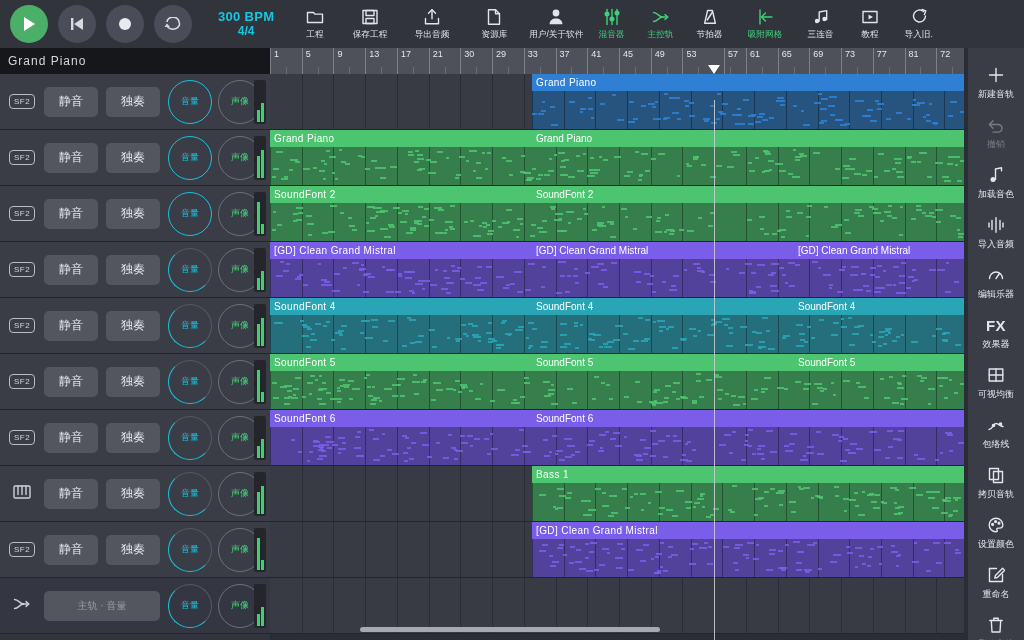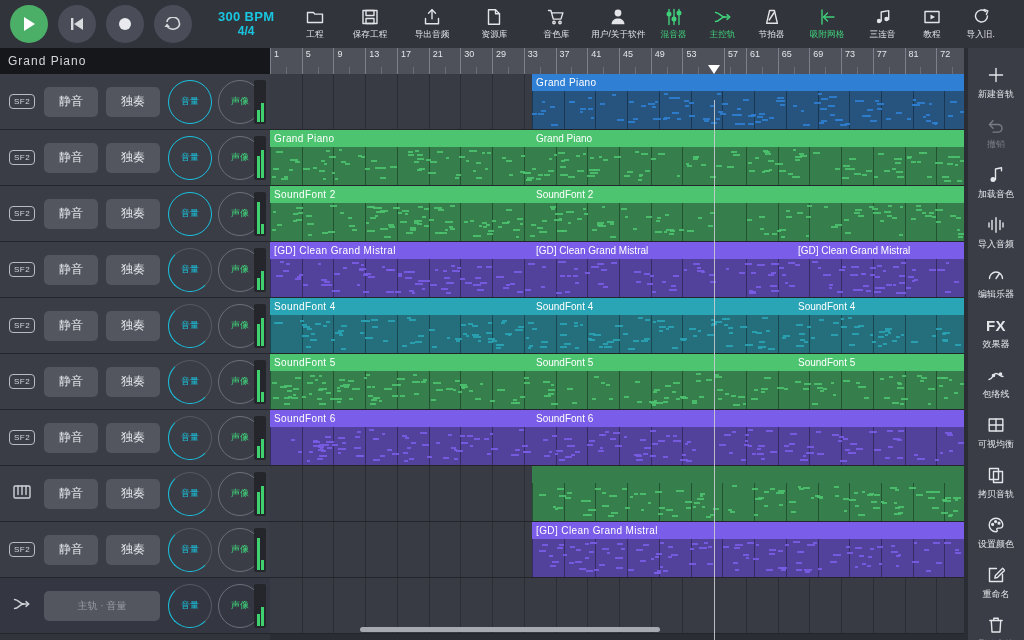--- a/index.html
+++ b/index.html
@@ -154,30 +154,20 @@
           <span class="lb">导出音频</span>
         </div>
         <div class="tool wide">
           <span class="ic">
             <svg width="18" height="18" viewBox="0 0 18 18" fill="none" stroke="currentColor" stroke-width="1.4" stroke-linecap="round" stroke-linejoin="round">
               <path d="M3.5 1.8h7l4 4v10.4h-11z"></path>
               <path d="M10.5 1.8v4h4"></path>
             </svg>
           </span>
           <span class="lb">资源库</span>
-        </div>
-        <div class="tool wide">
-          <span class="ic">
-            <svg width="18" height="18" viewBox="0 0 18 18" fill="none" stroke="currentColor" stroke-width="1.4" stroke-linecap="round" stroke-linejoin="round">
-              <path d="M1.5 2.5h2.4l2.4 8.6h7.6l2-6.2H5.2"></path>
-              <circle cx="7" cy="14.5" r="1.2"></circle>
-              <circle cx="13" cy="14.5" r="1.2"></circle>
-            </svg>
-          </span>
-          <span class="lb">音色库</span>
         </div>
         <div class="tool wide">
           <span class="ic">
             <svg width="18" height="18" viewBox="0 0 18 18" fill="none" stroke="currentColor" stroke-width="1.4" stroke-linecap="round" stroke-linejoin="round">
               <circle cx="9" cy="5" r="3.4" fill="currentColor" stroke="none"></circle>
               <path d="M2.6 16.2c0-3.8 2.9-5.7 6.4-5.7s6.4 1.9 6.4 5.7z" fill="currentColor" stroke="none"></path>
             </svg>
           </span>
           <span class="lb">用户/关于软件</span>
         </div>
@@ -1957,20 +1947,21 @@
           <div class="bar" style="left:412.45454545454544px"></div>
           <div class="bar" style="left:444.1818181818182px"></div>
           <div class="bar" style="left:475.9090909090909px"></div>
           <div class="bar" style="left:507.6363636363636px"></div>
           <div class="bar" style="left:539.3636363636364px"></div>
           <div class="bar" style="left:571.0909090909091px"></div>
           <div class="bar" style="left:602.8181818181818px"></div>
           <div class="bar" style="left:634.5454545454545px"></div>
           <div class="bar" style="left:666.2727272727273px"></div>
           <div class="clip" style="left: 262px; width: 436px; background: rgb(54, 127, 76);">
+            <div class="hd" style="background:#4cc470"><span>Bass 1</span></div>
             <div class="bd">
               <div class="nb" style="left:0px"></div>
               <div class="nb" style="left:31.727272727272727px"></div>
               <div class="nb" style="left:63.45454545454545px"></div>
               <div class="nb" style="left:95.18181818181819px"></div>
               <div class="nb" style="left:126.9090909090909px"></div>
               <div class="nb" style="left:158.63636363636363px"></div>
               <div class="nb" style="left:190.36363636363637px"></div>
               <div class="nb" style="left:222.0909090909091px"></div>
               <div class="nb" style="left:253.8181818181818px"></div>
@@ -2311,36 +2302,36 @@
       </div>
       <div class="ritem">
         <span class="ric">
           <span class="fxtxt">FX</span>
         </span>
         <span class="rlb">效果器</span>
       </div>
       <div class="ritem">
         <span class="ric">
           <svg width="18" height="18" viewBox="0 0 18 18" fill="none" stroke="currentColor" stroke-width="1.4" stroke-linecap="round" stroke-linejoin="round">
+            <rect x="2.2" y="3" width="13.6" height="12"></rect>
+            <line x1="2.2" y1="9" x2="15.8" y2="9"></line>
+            <line x1="9" y1="3" x2="9" y2="15"></line>
+          </svg>
+        </span>
+        <span class="rlb">可视均衡</span>
+      </div>
+      <div class="ritem">
+        <span class="ric">
+          <svg width="18" height="18" viewBox="0 0 18 18" fill="none" stroke="currentColor" stroke-width="1.4" stroke-linecap="round" stroke-linejoin="round">
             <path d="M2 13.5c3.5 0 4-6 7-6s3.5 3 7 3"></path>
             <circle cx="6.5" cy="9.5" r="1.1" fill="currentColor"></circle>
             <circle cx="13.5" cy="8" r="1.1" fill="currentColor"></circle>
           </svg>
         </span>
         <span class="rlb">包络线</span>
-      </div>
-      <div class="ritem">
-        <span class="ric">
-          <svg width="18" height="18" viewBox="0 0 18 18" fill="none" stroke="currentColor" stroke-width="1.4" stroke-linecap="round" stroke-linejoin="round">
-            <rect x="2.2" y="3" width="13.6" height="12"></rect>
-            <line x1="2.2" y1="9" x2="15.8" y2="9"></line>
-            <line x1="9" y1="3" x2="9" y2="15"></line>
-          </svg>
-        </span>
-        <span class="rlb">可视均衡</span>
       </div>
       <div class="ritem">
         <span class="ric">
           <svg width="18" height="18" viewBox="0 0 18 18" fill="none" stroke="currentColor" stroke-width="1.4" stroke-linecap="round" stroke-linejoin="round">
             <rect x="2.5" y="2.5" width="9" height="11"></rect>
             <rect x="6.5" y="5.5" width="9" height="11"></rect>
           </svg>
         </span>
         <span class="rlb">拷贝音轨</span>
       </div>

